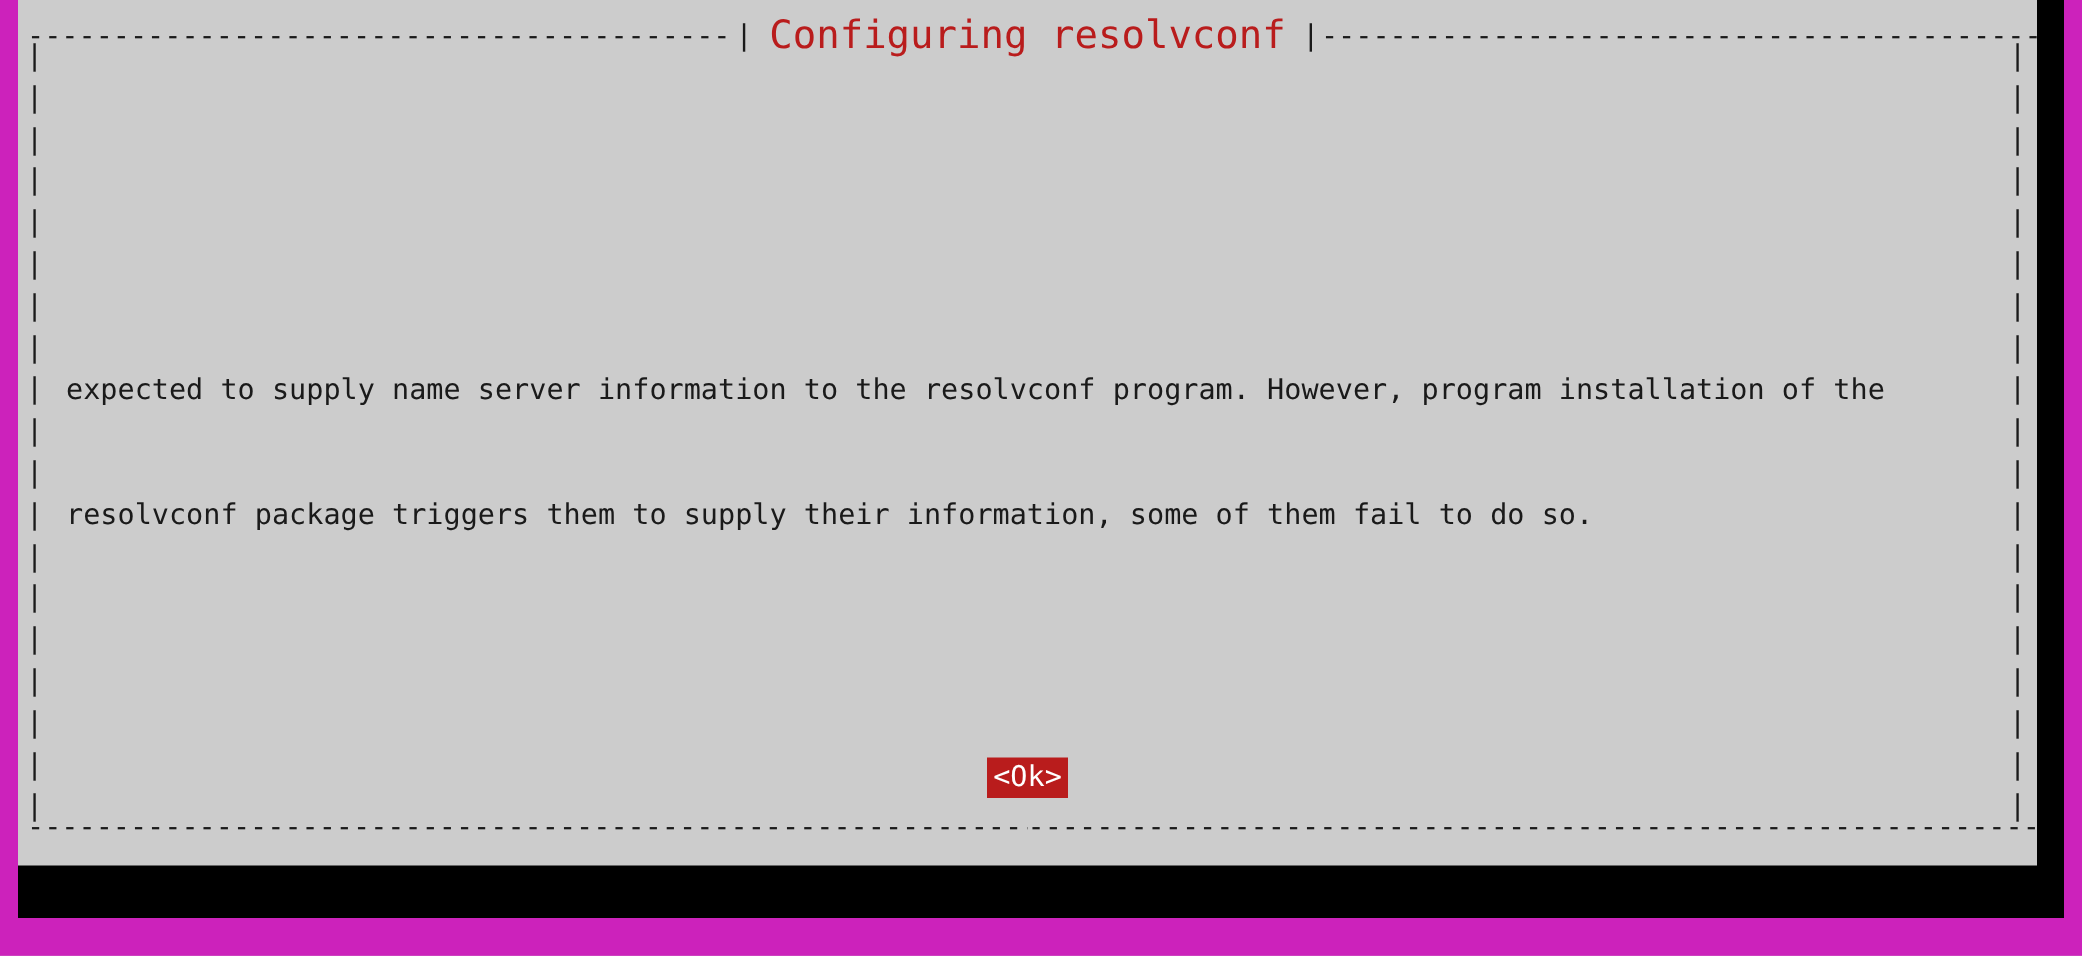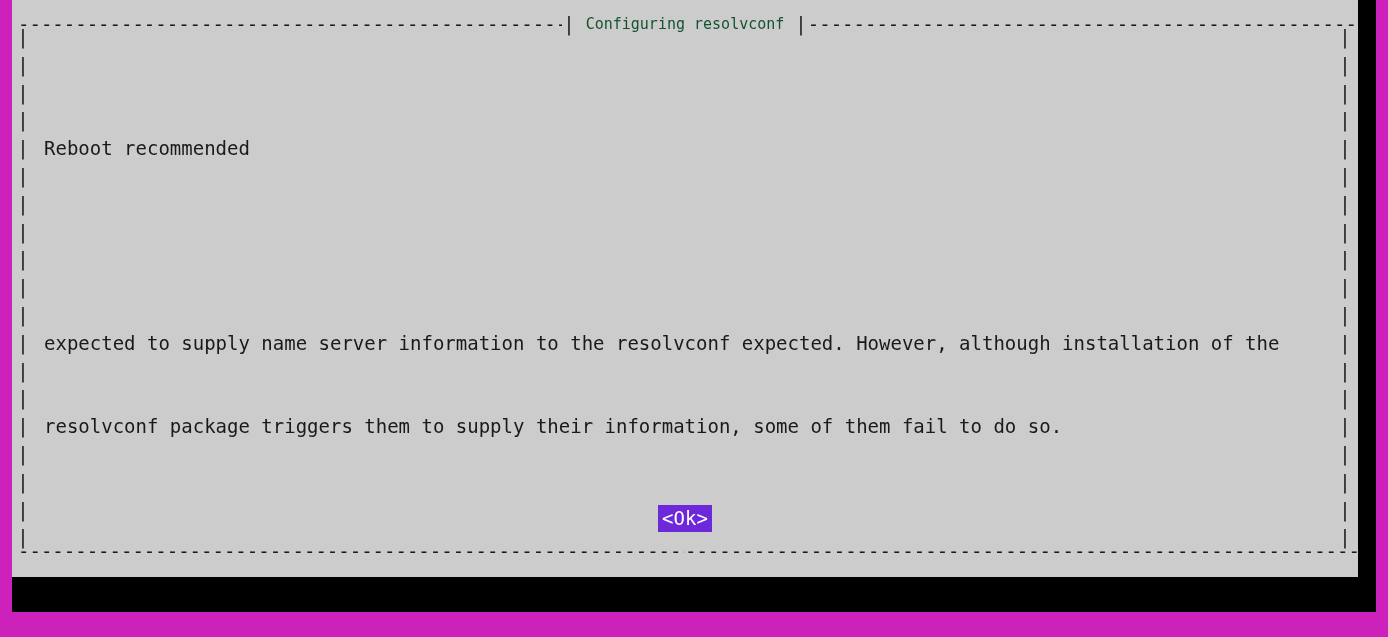--- a/index.html
+++ b/index.html
@@ -70,22 +70,22 @@
   .dash-run.right { text-align: right; padding-right: 6px; }
   .corner-bar {
     flex: 0 0 auto;
     color: #1a1a1a;
     font-size: 19px;
     line-height: 28px;
     padding: 0 1px;
   }
   .dialog-title {
     flex: 0 0 auto;
-    color: #14532d;
-    font-size: 15px;
+    color: #b91c1c;
+    font-size: 26px;
     line-height: 28px;
     padding: 0 10px;
     white-space: pre;
   }
 
   
   .side-bars {
     position: absolute;
     top: 24px;
     width: 14px;
@@ -127,21 +127,21 @@
   
   #button-row {
     position: absolute;
     left: 0;
     top: 505px;
     width: 100%;
     text-align: center;
   }
   .ok-button {
     display: inline-block;
-    background: #6d28d9;
+    background: #b91c1c;
     color: #ffffff;
     font-size: 19px;
     line-height: 27px;
     padding: 0px 4px;
     font-family: "DejaVu Sans Mono", "Liberation Mono", monospace;
     white-space: pre;
   }
 </style>
 </head>
 <body>
@@ -194,24 +194,23 @@
 |
 |
 |
 |
 |
 |
 |</div>
 
     <div id="content">
 
-      <div class="para">Reboot recommended</div>
       <div class="blank-line"></div>
 
-      <div class="para">expected to supply name server information to the resolvconf expected. However, although installation of the</div>
+      <div class="para">expected to supply name server information to the resolvconf program. However, program installation of the</div>
       <div class="para">resolvconf package triggers them to supply their information, some of them fail to do so.</div>
       <div class="blank-line"></div>
 
       
       
       
       
       
       
 

